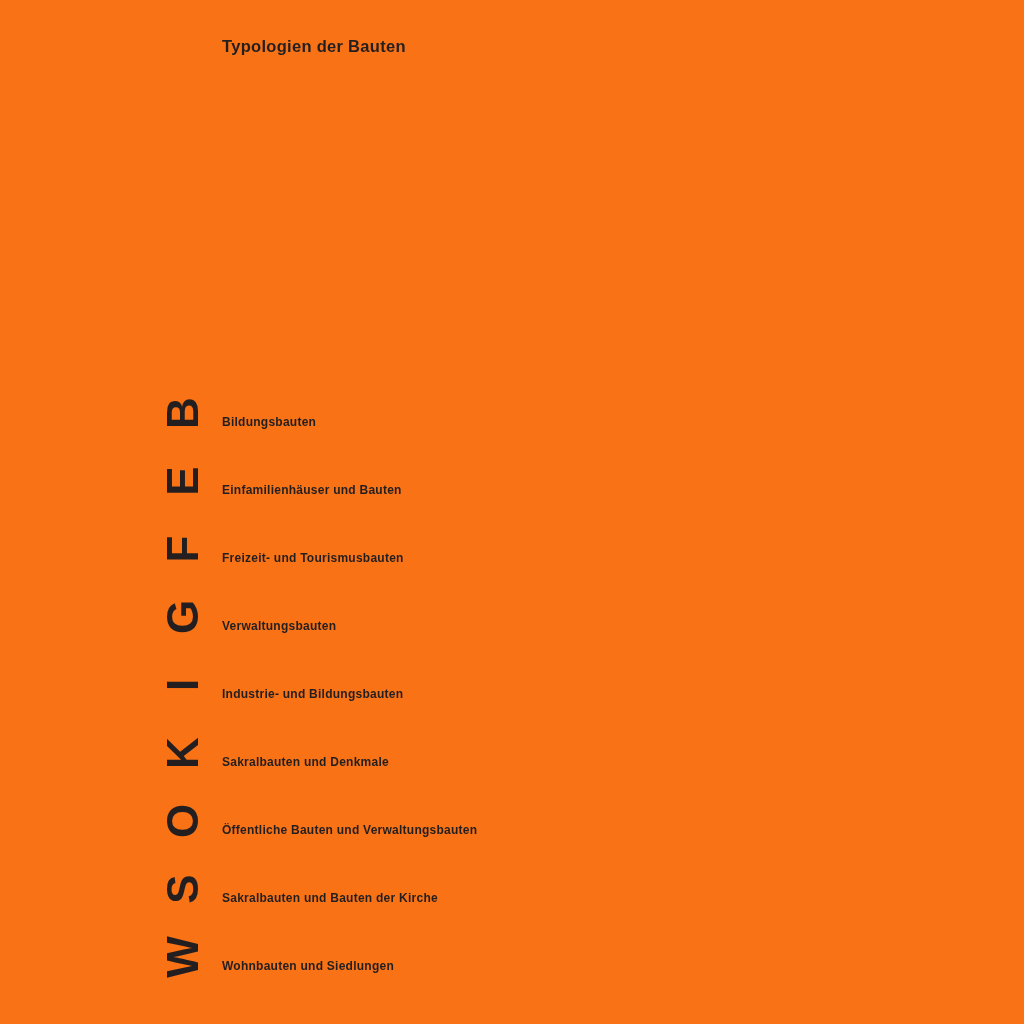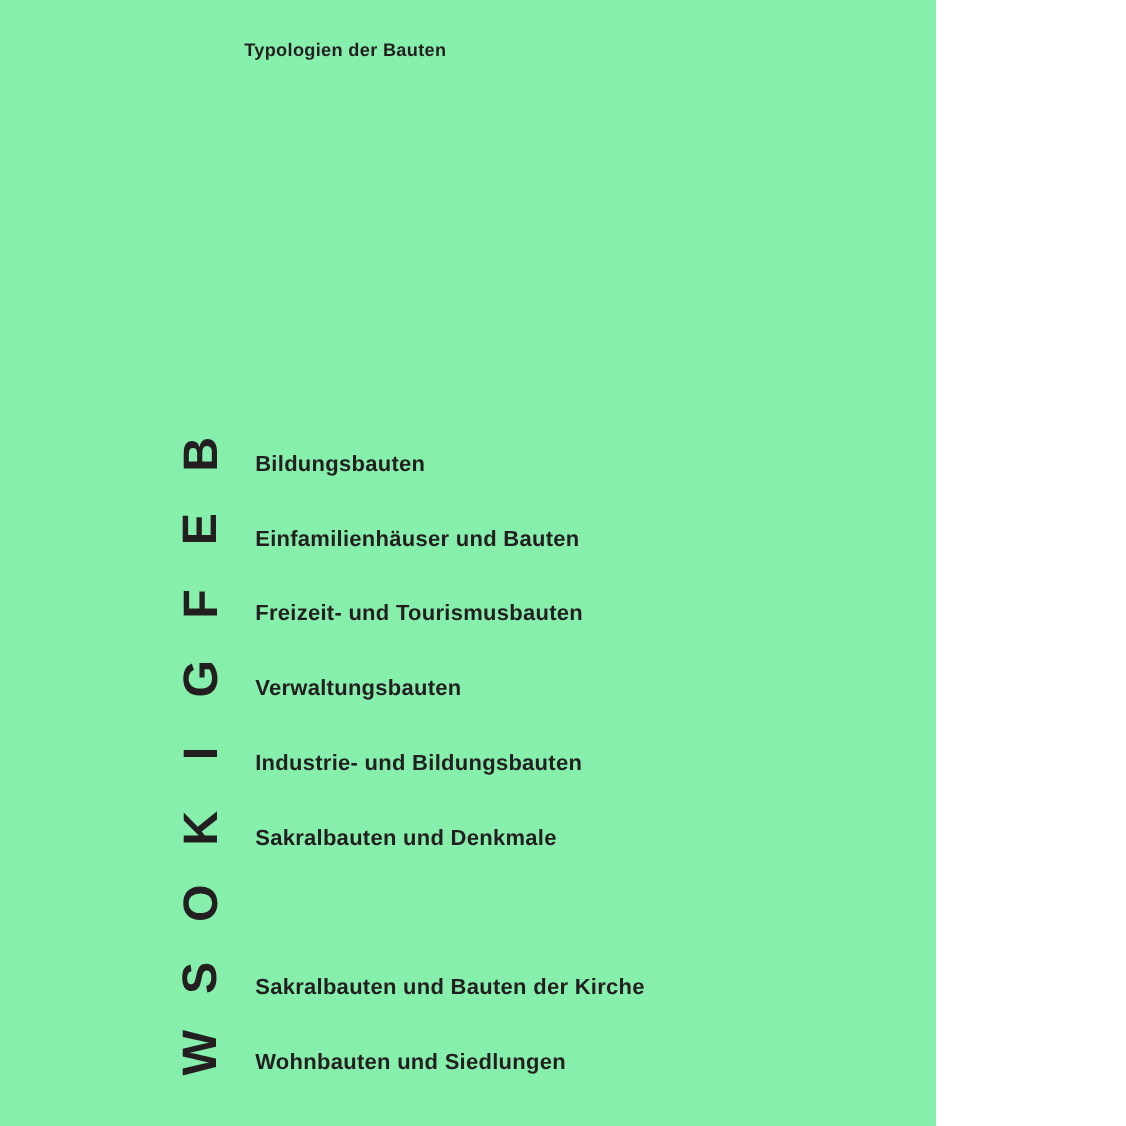--- a/index.html
+++ b/index.html
@@ -3,23 +3,23 @@
 <meta charset="utf-8">
 <style>
   * { box-sizing: border-box; }
   html, body {
     margin: 0;
     padding: 0;
     background: #ffffff;
   }
   .page {
     position: relative;
-    width: 851px;
+    width: 1024px;
     height: 1024px;
-    background: #86efac;
+    background: #f97316;
     color: #231f20;
     font-family: "Liberation Sans", sans-serif;
     overflow: hidden;
   }
   .page-title {
     position: absolute;
     left: 222px;
     top: 37px;
     font-size: 16.5px;
     font-weight: bold;
@@ -50,22 +50,22 @@
     display: inline-block;
     font-size: 44px;
     font-weight: bold;
     line-height: 1;
     color: #231f20;
     transform: rotate(-90deg);
     transform-origin: center center;
     white-space: nowrap;
   }
   .typology-label {
-    margin-left: 26px;
-    font-size: 20px;
+    margin-left: 16px;
+    font-size: 12px;
     font-weight: bold;
     letter-spacing: 0.25px;
     color: #231f20;
     white-space: nowrap;
   }
 </style>
 </head>
 <body>
 
 <div class="page">
@@ -113,20 +113,21 @@
       <div class="letter-box">
         <span class="typology-letter">K</span>
       </div>
       <span class="typology-label">Sakralbauten und Denkmale</span>
     </div>
 
     <div class="typology-row">
       <div class="letter-box">
         <span class="typology-letter">O</span>
       </div>
+      <span class="typology-label">Öffentliche Bauten und Verwaltungsbauten</span>
     </div>
 
     <div class="typology-row">
       <div class="letter-box">
         <span class="typology-letter">S</span>
       </div>
       <span class="typology-label">Sakralbauten und Bauten der Kirche</span>
     </div>
 
     <div class="typology-row">

